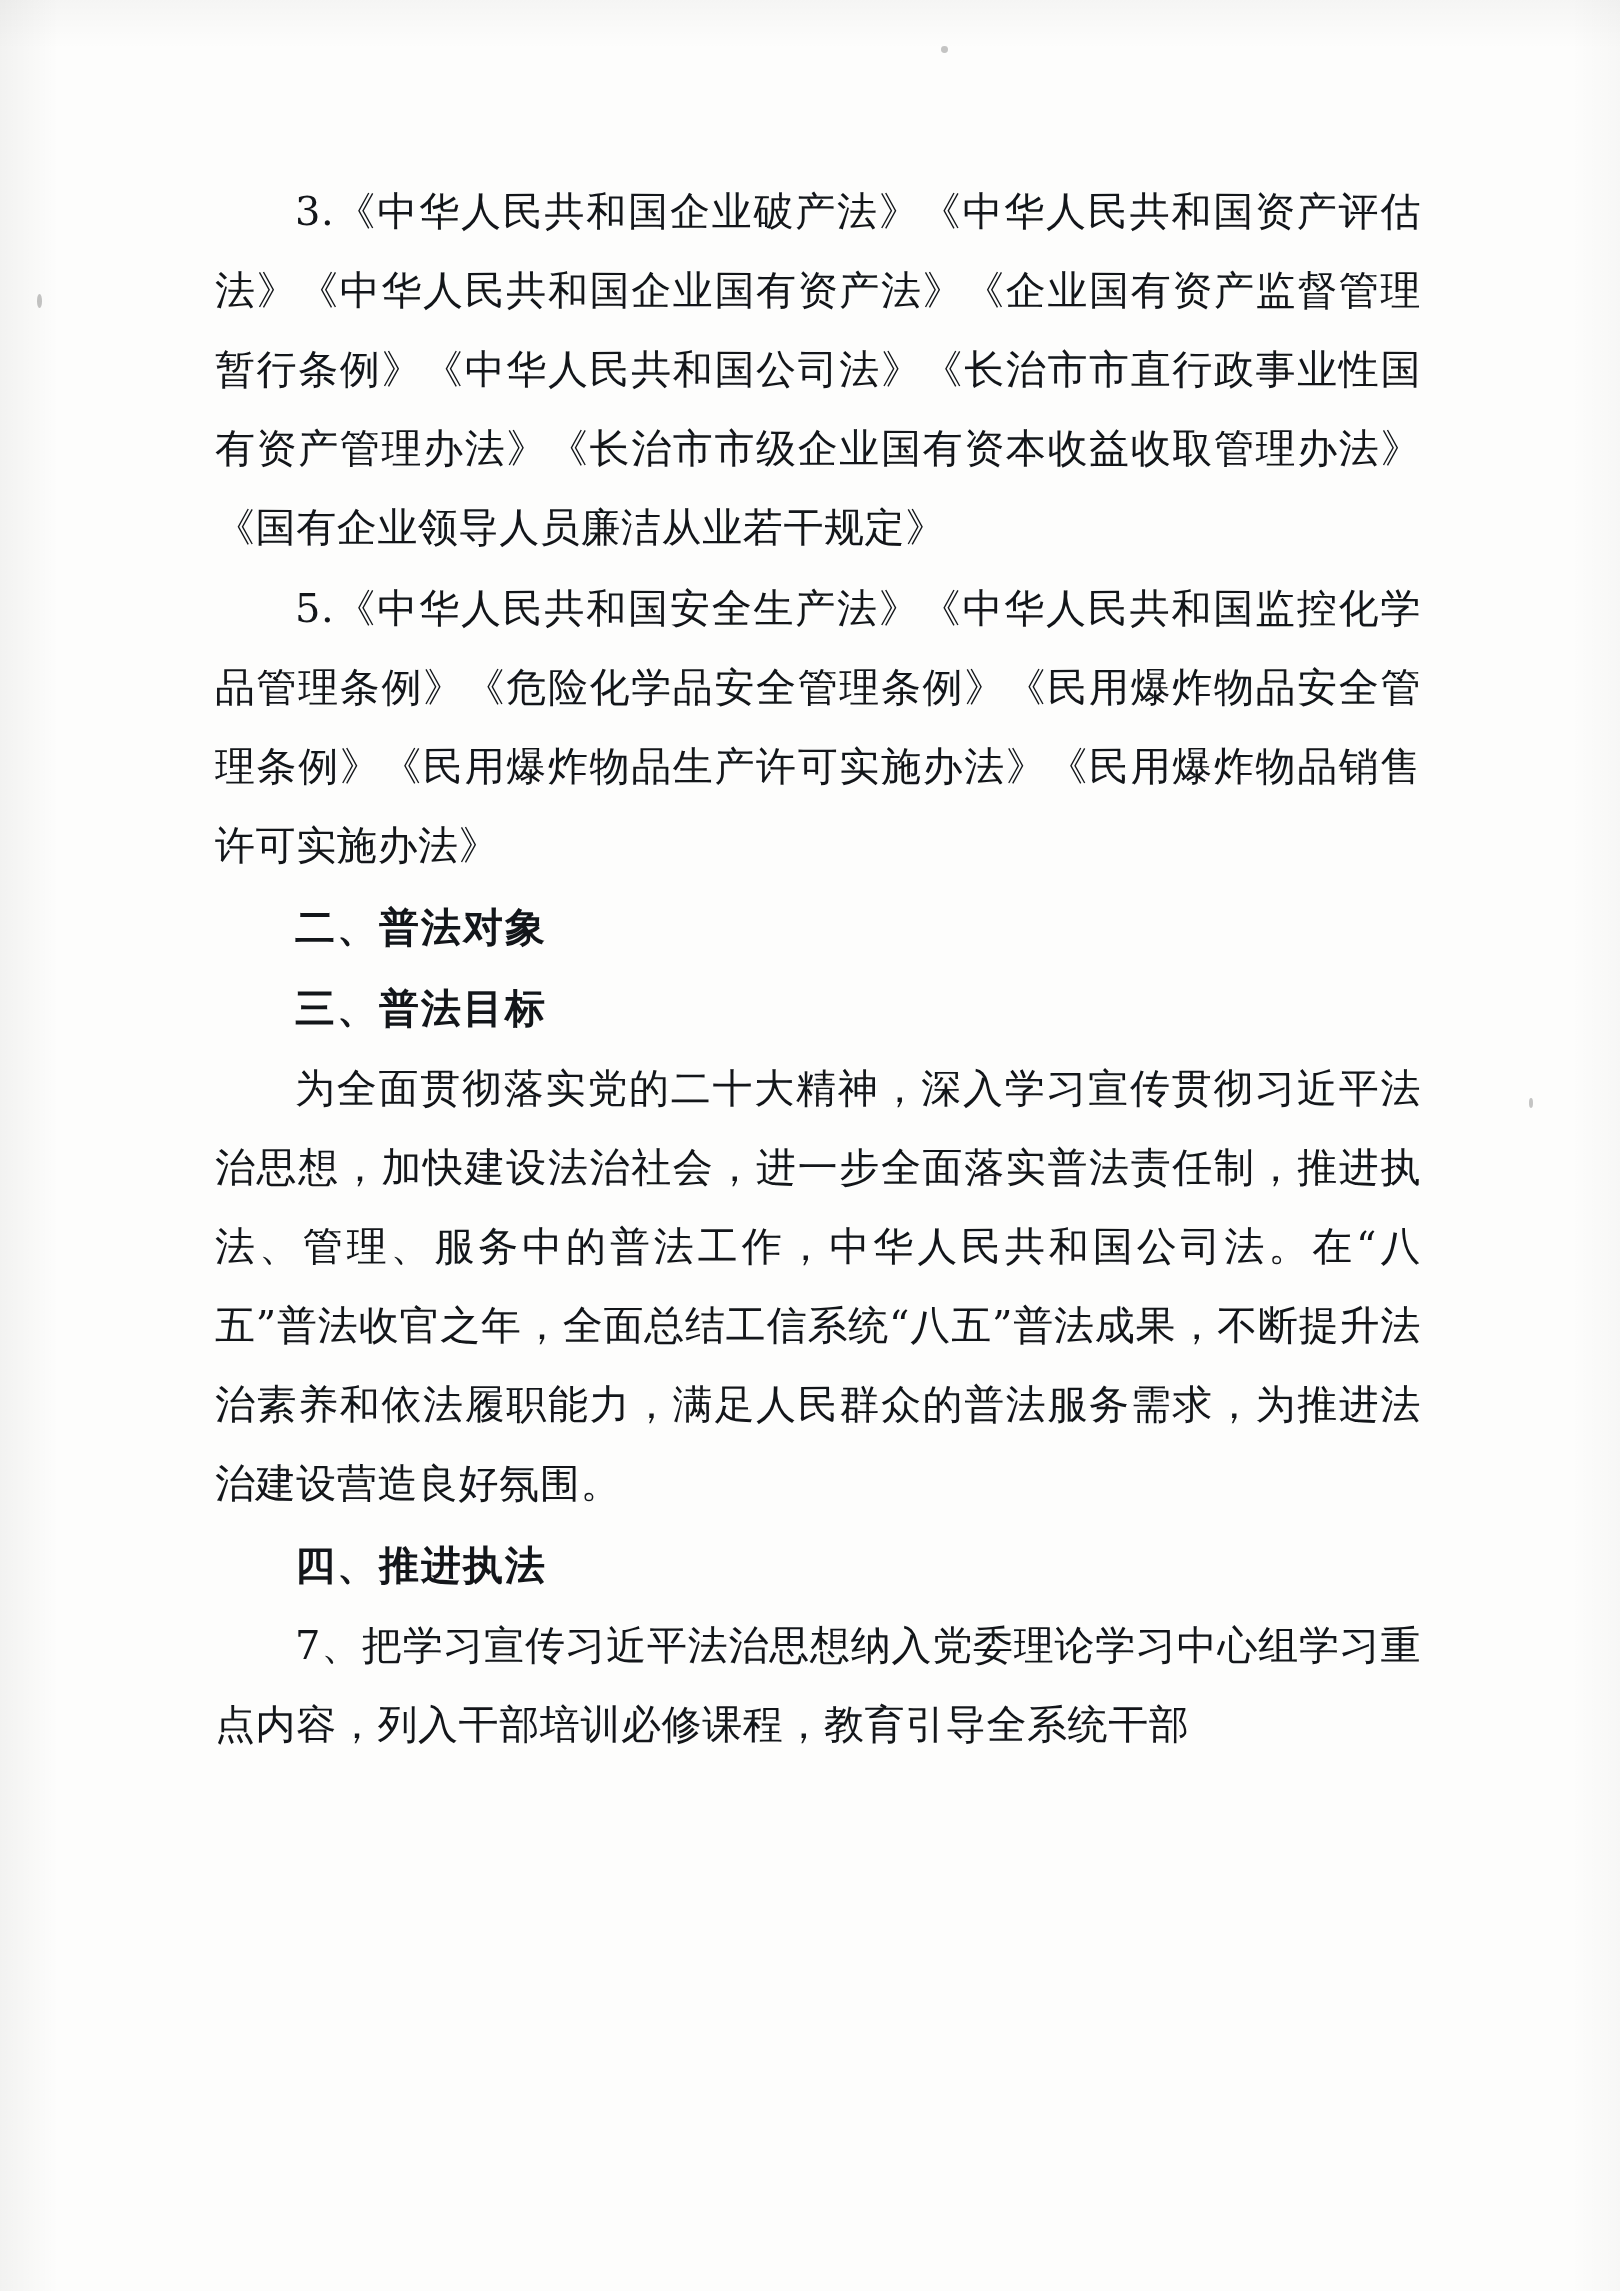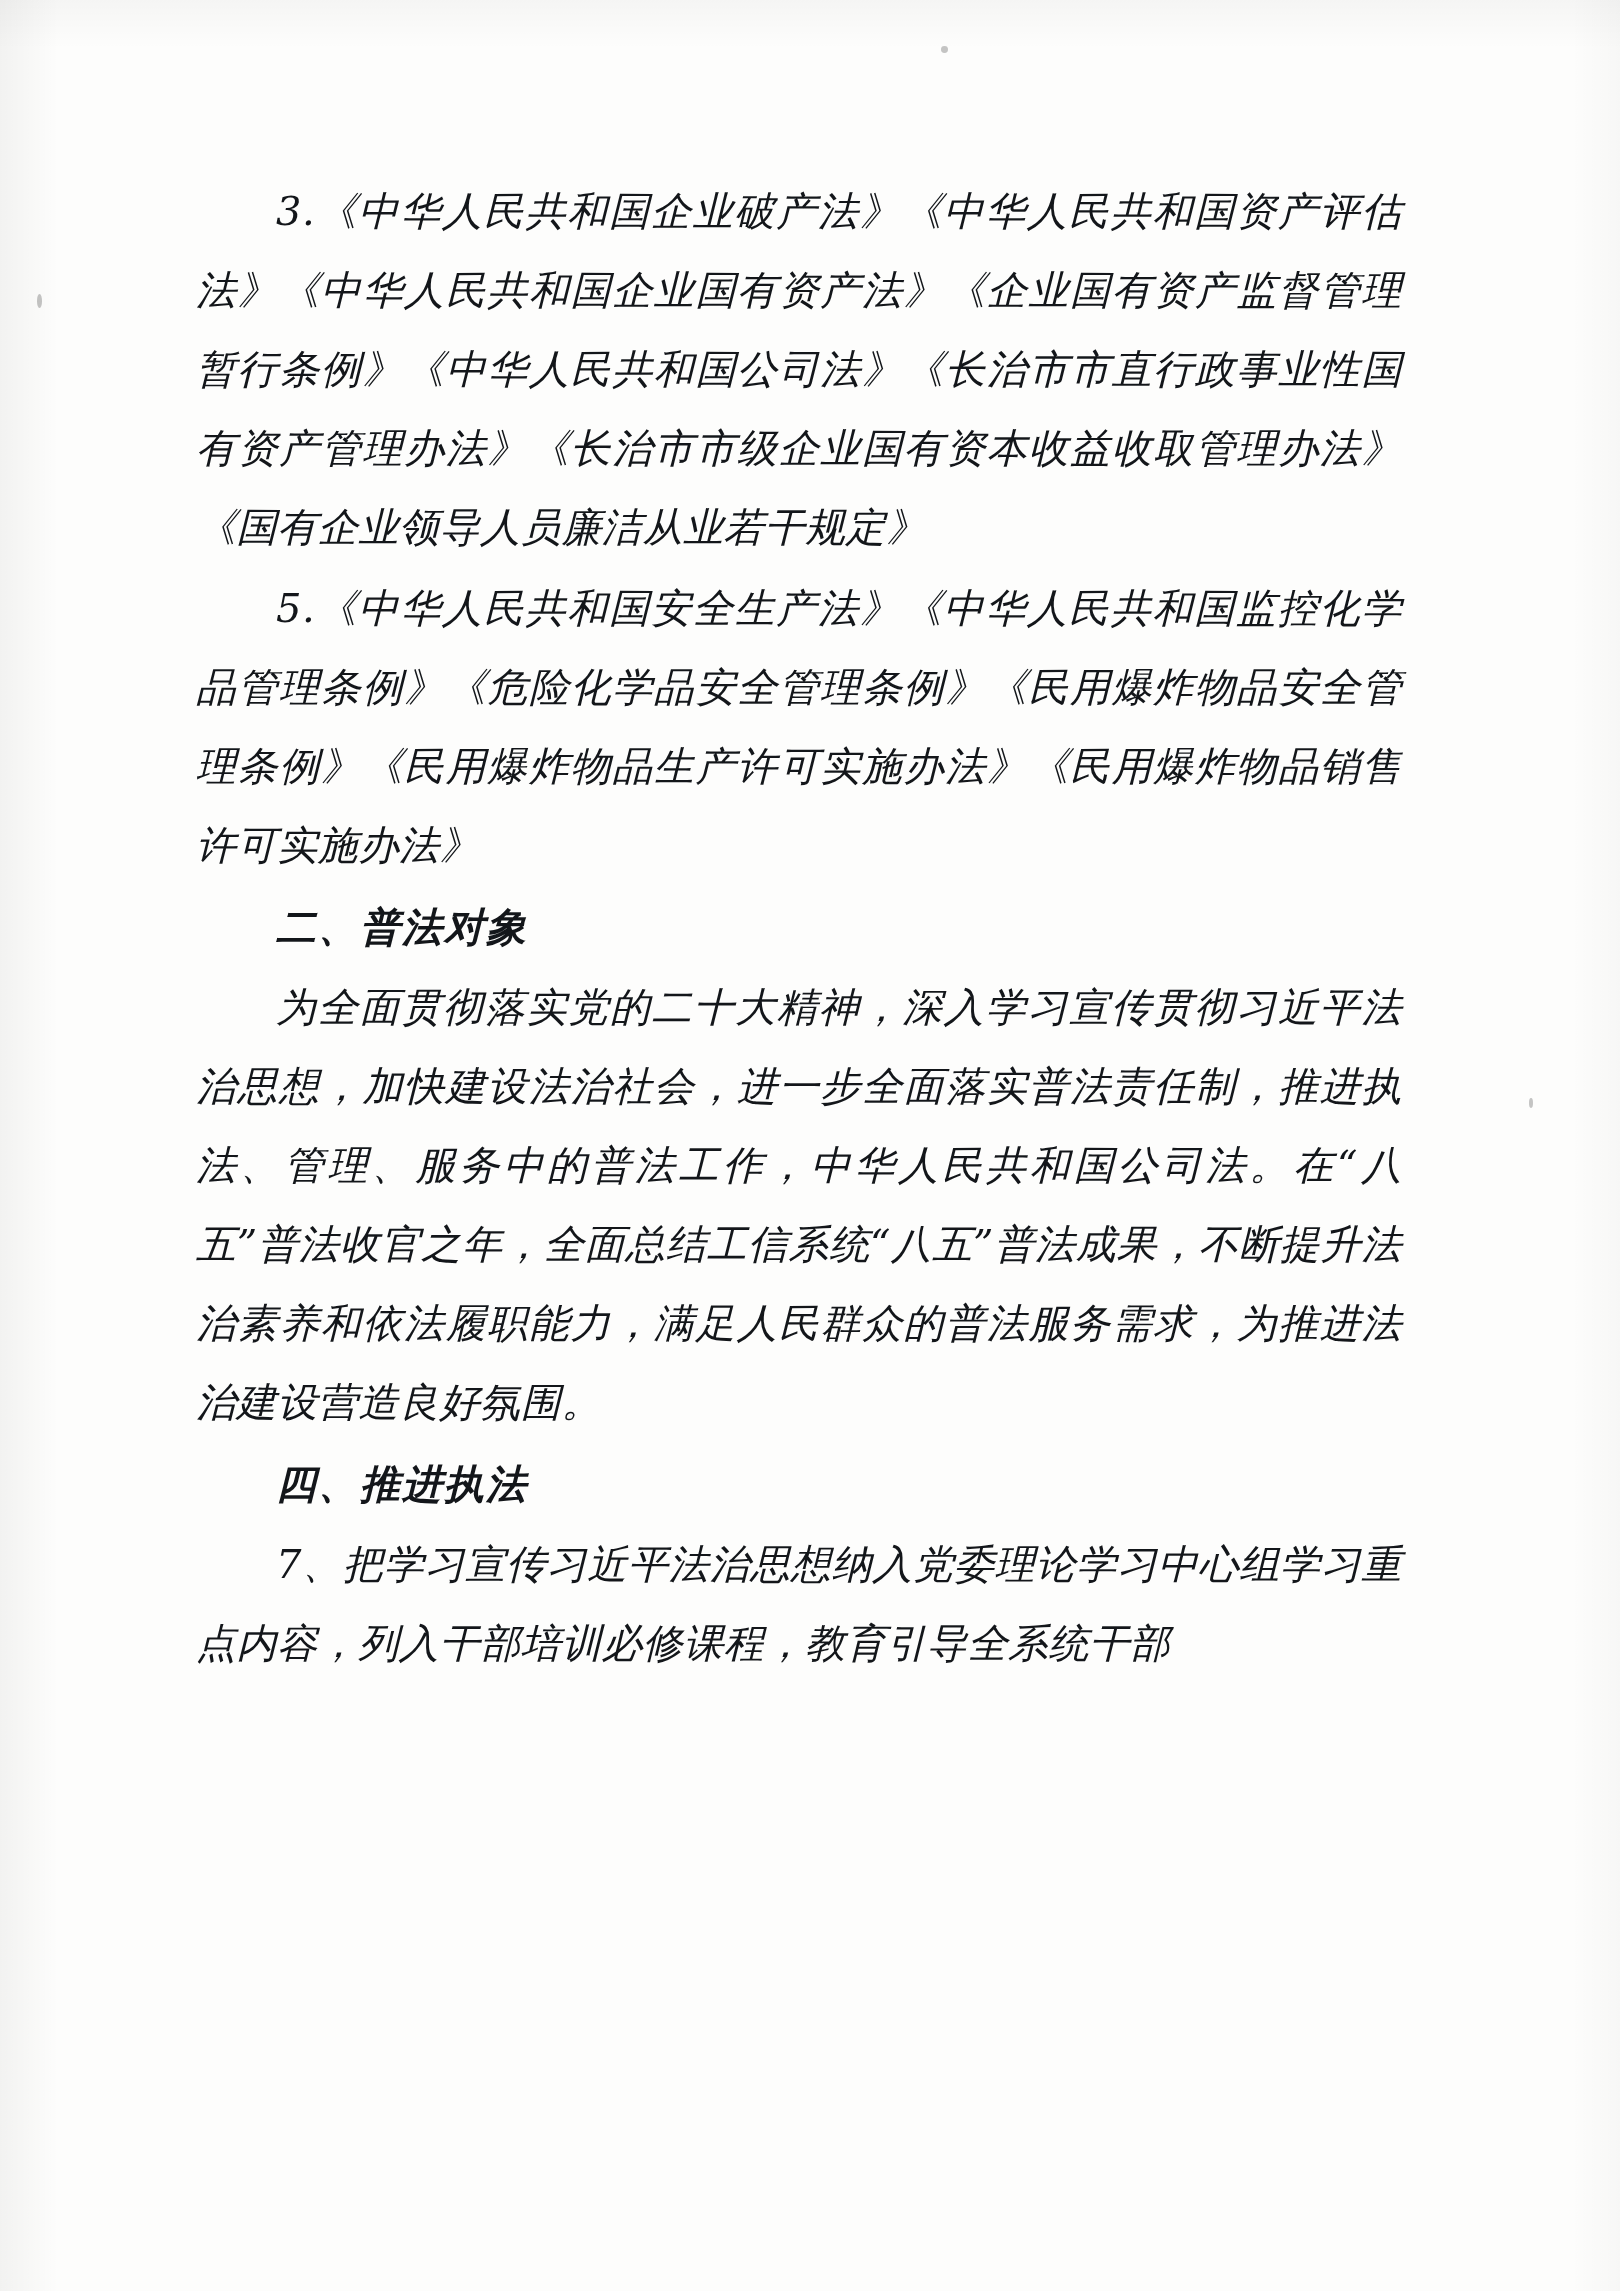--- a/index.html
+++ b/index.html
@@ -23,24 +23,23 @@
     position: absolute;
     inset: 0;
     background:
       linear-gradient(to right, rgba(0,0,0,0.045) 0px, rgba(0,0,0,0.0) 59px),
       linear-gradient(to bottom, rgba(0,0,0,0.03) 0px, rgba(0,0,0,0.0) 49px),
       linear-gradient(to left, rgba(0,0,0,0.025) 0px, rgba(0,0,0,0.0) 49px);
     pointer-events: none;
   }
   .content {
     position: absolute;
-    left: 196px;
+    left: 215px;
     top: 172px;
     width: 1206px;
-    font-style: italic;
   }
   p {
     margin: 0 0 2px 0;
     font-size: 40px;
     line-height: 79px;
     letter-spacing: 0.6px;
     color: #13161a;
     text-align: justify;
     text-justify: inter-character;
     font-weight: 400;
@@ -67,19 +66,20 @@
 <div class="page">
 
   <div class="speck" style="left:941px; top:46px; width:6.9px; height:6.9px;"></div>
   <div class="speck" style="left:37px; top:294px; width:4.9px; height:13.7px;"></div>
   <div class="speck" style="left:1529px; top:1098px; width:3.9px; height:9.8px;"></div>
 
   <div class="content">
     <p class="indent">3.《中华人民共和国企业破产法》《中华人民共和国资产评估法》《中华人民共和国企业国有资产法》《企业国有资产监督管理暂行条例》《中华人民共和国公司法》《长治市市直行政事业性国有资产管理办法》《长治市市级企业国有资本收益收取管理办法》《国有企业领导人员廉洁从业若干规定》</p>
     <p class="indent">5.《中华人民共和国安全生产法》《中华人民共和国监控化学品管理条例》《危险化学品安全管理条例》《民用爆炸物品安全管理条例》《民用爆炸物品生产许可实施办法》《民用爆炸物品销售许可实施办法》</p>
     <p class="heading">二、普法对象</p>
+    <p class="heading">三、普法目标</p>
     <p class="indent">为全面贯彻落实党的二十大精神，深入学习宣传贯彻习近平法治思想，加快建设法治社会，进一步全面落实普法责任制，推进执法、管理、服务中的普法工作，中华人民共和国公司法。在“八五”普法收官之年，全面总结工信系统“八五”普法成果，不断提升法治素养和依法履职能力，满足人民群众的普法服务需求，为推进法治建设营造良好氛围。</p>
     <p class="heading">四、推进执法</p>
     <p class="indent">7、把学习宣传习近平法治思想纳入党委理论学习中心组学习重点内容，列入干部培训必修课程，教育引导全系统干部</p>
   </div>
 
 </div>
 
 
 </body></html>

